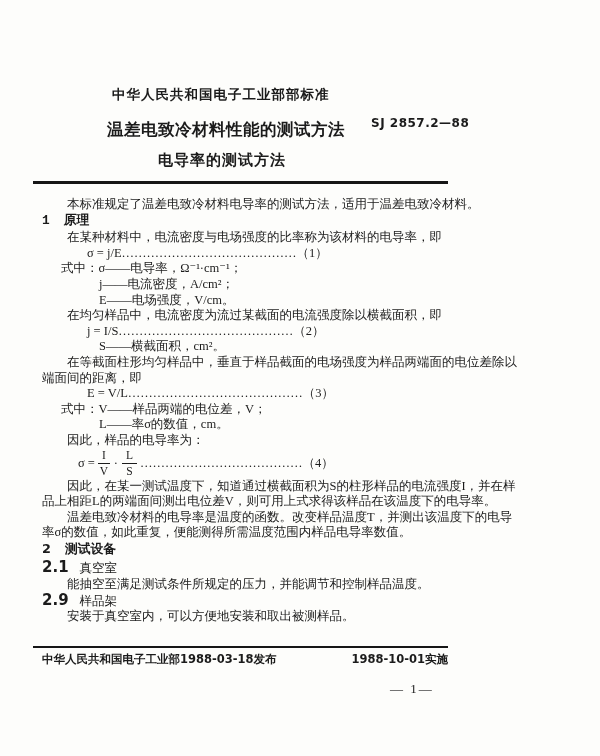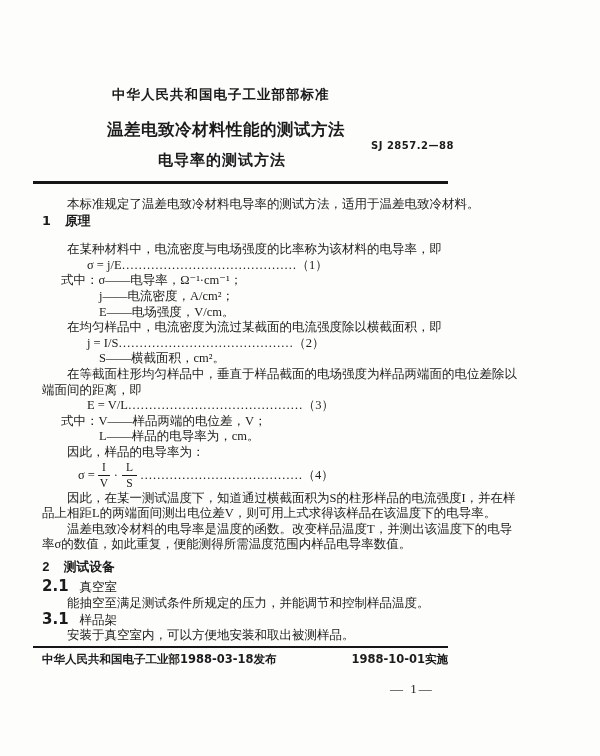--- a/index.html
+++ b/index.html
@@ -16,23 +16,23 @@
     position:absolute;left:112px;top:86px;
     font-family:"DejaVu Sans","Liberation Sans",sans-serif;
     font-weight:700;font-size:13.5px;letter-spacing:1px;white-space:nowrap;
   }
   .title-main{
     position:absolute;left:107px;top:119px;
     font-family:"DejaVu Sans","Liberation Sans",sans-serif;
     font-weight:700;font-size:16.5px;letter-spacing:0.5px;white-space:nowrap;
   }
   .std-no{
-    position:absolute;left:371px;top:140px;
+    position:absolute;left:371px;top:116px;
     font-family:"DejaVu Sans","Liberation Sans",sans-serif;
-    font-weight:700;font-size:10px;letter-spacing:0.5px;white-space:nowrap;
+    font-weight:700;font-size:12px;letter-spacing:0.5px;white-space:nowrap;
   }
   .title-sub{
     position:absolute;left:158px;top:151px;
     font-family:Liberation Mono, monospace;
     font-weight:700;font-size:15px;letter-spacing:1px;white-space:nowrap;
   }
   .rule{position:absolute;left:33px;width:415px;background:#161616;}
   .rule-top{top:181px;height:2.5px;}
   .rule-bottom{top:646px;height:2px;}
   
@@ -42,22 +42,22 @@
   }
   .line{white-space:nowrap;}
   .ind2{padding-left:25px;}     
   .find{padding-left:45px;}     
   .wind{padding-left:19px;}     
   .wcont{padding-left:57px;}    
   .sec-h{
     font-family:"DejaVu Sans","Liberation Sans",sans-serif;
     font-weight:700;font-size:12.8px;white-space:nowrap;
   }
-  .h1-h{margin-bottom:14px;}
-  .h2-h{margin-top:7px;margin-bottom:4px;font-family:Liberation Mono, monospace;}
+  .h1-h{margin-bottom:2px;font-family:Liberation Mono, monospace;}
+  .h2-h{margin-bottom:4px;}
   .sub-h{white-space:nowrap;}
   .sub-no{
     font-family:"DejaVu Sans","Liberation Sans",sans-serif;
     font-weight:700;font-size:15px;
   }
   .sub-title{margin-left:11px;}
   .sec-title-gap{margin-left:14px;}
   
   .formula4{
     display:flex;align-items:center;
@@ -106,21 +106,21 @@
     <div class="line wcont">E——电场强度，V/cm。</div>
 
     <div class="line ind2">在均匀样品中，电流密度为流过某截面的电流强度除以横截面积，即</div>
     <div class="line find">j = I/S……………………………………（2）</div>
     <div class="line wcont">S——横截面积，cm²。</div>
 
     <div class="line ind2">在等截面柱形均匀样品中，垂直于样品截面的电场强度为样品两端面的电位差除以</div>
     <div class="line">端面间的距离，即</div>
     <div class="line find">E = V/L……………………………………（3）</div>
     <div class="line wind">式中：V——样品两端的电位差，V；</div>
-    <div class="line wcont">L——样品的电导率为，cm。</div>
+    <div class="line wcont">L——率σ的数值，cm。</div>
 
     <div class="line ind2">因此，样品的电导率为：</div>
 
     <div class="formula4">
       <span>σ =</span>
       <span class="frac">
           <span class="num">I</span>
           <span class="den">V</span>
         </span>
       <span class="f4-dot">·</span>
@@ -135,21 +135,21 @@
     <div class="line ind2">因此，在某一测试温度下，知道通过横截面积为S的柱形样品的电流强度I，并在样</div>
     <div class="line">品上相距L的两端面间测出电位差V，则可用上式求得该样品在该温度下的电导率。</div>
     <div class="line ind2">温差电致冷材料的电导率是温度的函数。改变样品温度T，并测出该温度下的电导</div>
     <div class="line">率σ的数值，如此重复，便能测得所需温度范围内样品电导率数值。</div>
 
     <div class="sec-h h2-h"><span>2</span><span class="sec-title-gap">测试设备</span></div>
 
     <div class="sub-h"><span class="sub-no">2.1</span><span class="sub-title">真空室</span></div>
     <div class="line ind2">能抽空至满足测试条件所规定的压力，并能调节和控制样品温度。</div>
 
-    <div class="sub-h"><span class="sub-no">3.1</span><span class="sub-title">样品架</span></div>
+    <div class="sub-h"><span class="sub-no">2.9</span><span class="sub-title">样品架</span></div>
     <div class="line ind2">安装于真空室内，可以方便地安装和取出被测样品。</div>
 
   </div>
 
   <div class="rule rule-bottom"></div>
   <div class="footer-row">
     <span>中华人民共和国电子工业部1988-03-18发布</span>
     <span>1988-10-01实施</span>
   </div>
   <div class="page-no">— 1—</div>

